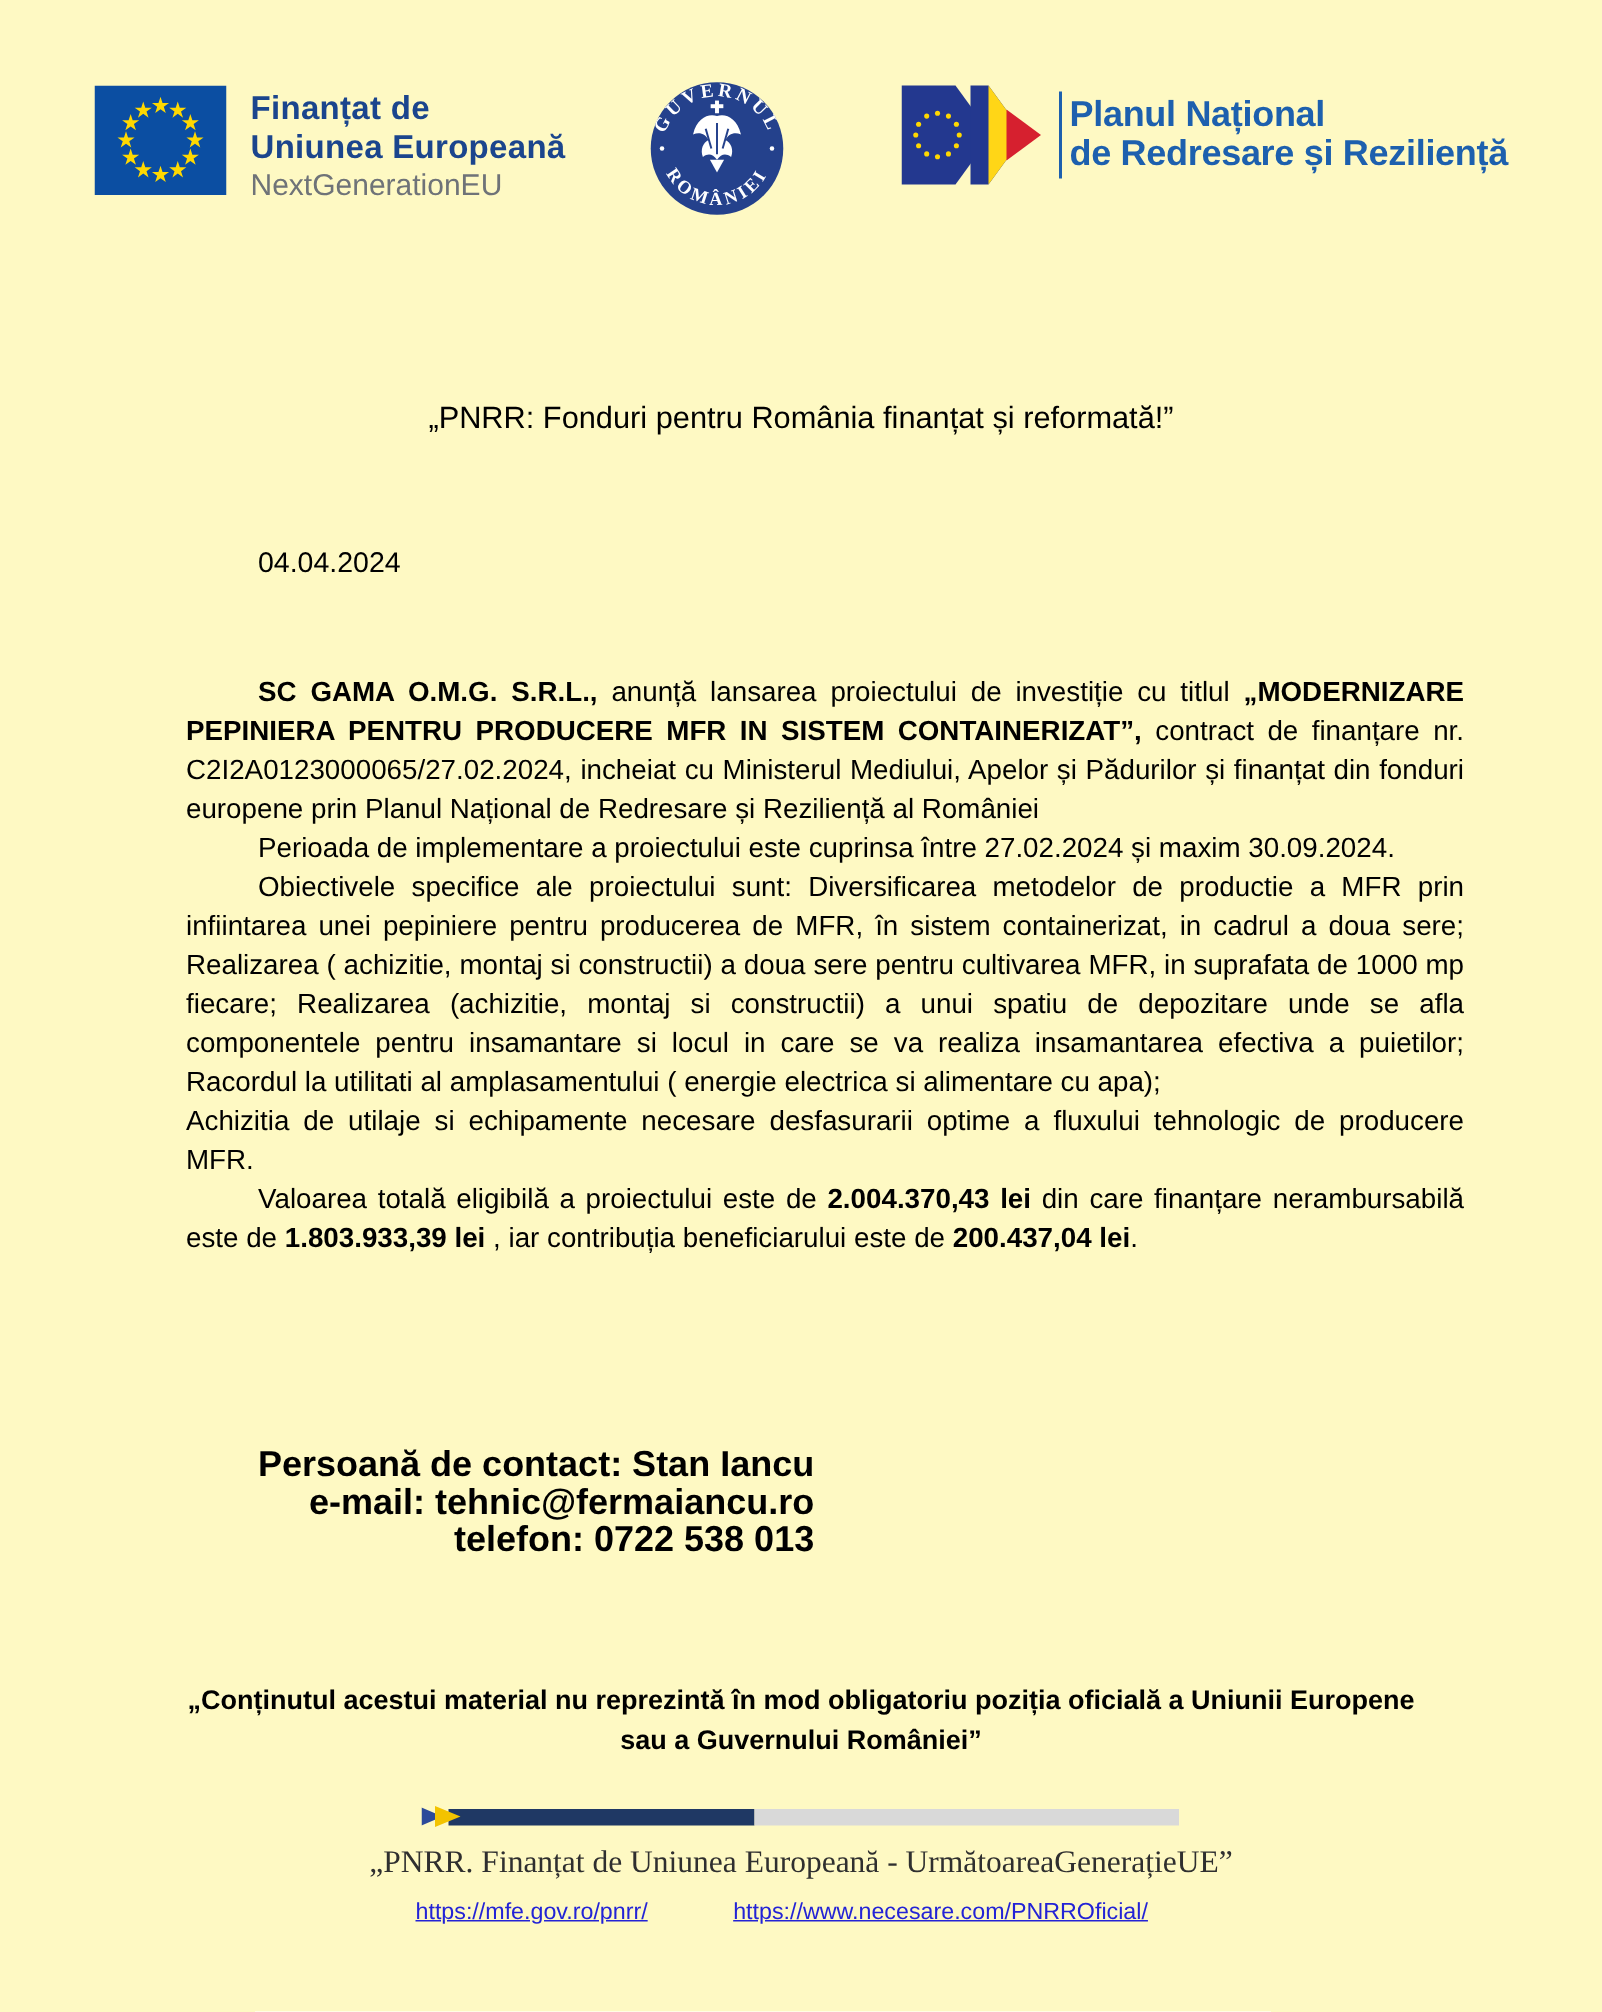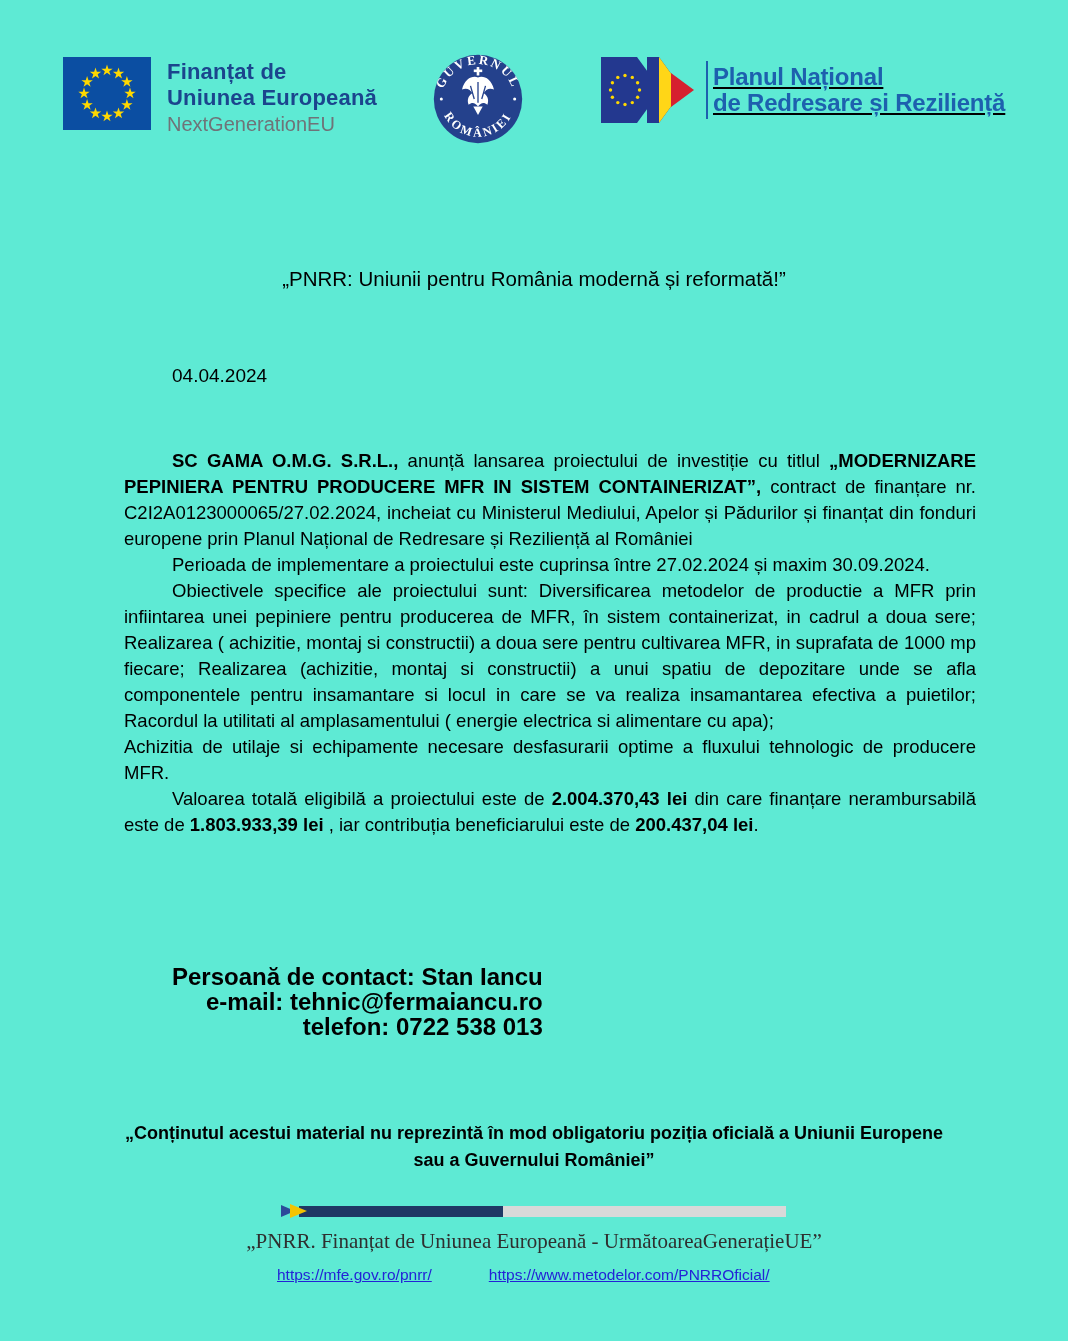--- a/index.html
+++ b/index.html
@@ -1,28 +1,28 @@
 <!DOCTYPE html>
 <html><head>
 <meta charset="utf-8">
 <style>
   * { margin:0; padding:0; box-sizing:border-box; }
   html,body { background:#fff; }
   .page {
-    position:relative; width:1068px; height:1341px; background:#5eead4;
+    position:relative; width:1068px; height:1341px; background:#fef9c3;
     font-family:"Liberation Sans", sans-serif; color:#000; overflow:hidden;
   }
 
   
   .eu-logo { position:absolute; left:63px; top:57px; display:flex; gap:16px; align-items:flex-start; }
   .eu-text { padding-top:2px; }
   .eu-text .l1, .eu-text .l2 { font-weight:bold; font-size:22px; line-height:26px; color:#1b458d; letter-spacing:0.2px; }
   .eu-text .l3 { font-size:20px; line-height:27px; color:#6f7378; }
   .gov-logo { position:absolute; left:431px; top:52px; }
-  .pnrr-logo { position:absolute; left:601px; top:56px; display:flex; align-items:center; gap:5px;text-decoration:underline; }
+  .pnrr-logo { position:absolute; left:601px; top:56px; display:flex; align-items:center; gap:5px; }
   .pnrr-sep { width:2px; height:58px; background:#1d60ae; }
   .pnrr-text { font-weight:bold; color:#1d60ae; font-size:24px; line-height:26px; letter-spacing:-0.2px; }
 
   
   .doc-title { position:absolute; top:212px; left:0; width:100%; text-align:center; font-size:29px; font-weight:bold; letter-spacing:-0.2px; }
   .doc-subtitle { position:absolute; top:267px; left:0; width:100%; text-align:center; font-size:20.5px; }
 
   .doc-date { position:absolute; top:365px; left:172px; font-size:19px; font-weight:normal; }
 
   
@@ -123,21 +123,21 @@
       <polygon points="58,1 82,34 58,67" fill="#ffd617"></polygon>
       <polygon points="70,17 93,34 70,51" fill="#d6202f"></polygon>
     </svg>
     <div class="pnrr-sep"></div>
     <div class="pnrr-text">
       <div>Planul Național</div>
       <div>de Redresare și Reziliență</div>
     </div>
   </div>
 
-  <div class="doc-subtitle">„PNRR: Uniunii pentru România modernă și reformată!”</div>
+  <div class="doc-subtitle">„PNRR: Fonduri pentru România finanțat și reformată!”</div>
 
   <div class="doc-date">04.04.2024</div>
 
   <div class="body-text">
       <p class="para indent"><span class="b">SC GAMA O.M.G. S.R.L., </span><span>anunță lansarea proiectului de investiție cu titlul </span><span class="b">„MODERNIZARE PEPINIERA PENTRU PRODUCERE MFR IN SISTEM CONTAINERIZAT”, </span><span>contract de finanțare nr. C2I2A0123000065/27.02.2024, incheiat cu Ministerul Mediului, Apelor și Pădurilor și finanțat din fonduri europene prin Planul Național de Redresare și Reziliență al României</span></p>
       <p class="para indent"><span>Perioada de implementare a proiectului este cuprinsa  între 27.02.2024 și  maxim 30.09.2024.</span></p>
       <p class="para indent"><span>Obiectivele specifice ale proiectului sunt: Diversificarea metodelor de productie a MFR prin infiintarea unei pepiniere pentru producerea de MFR, în sistem containerizat, in cadrul a doua sere; Realizarea ( achizitie, montaj si constructii) a doua sere pentru cultivarea MFR, in suprafata de 1000 mp fiecare; Realizarea (achizitie, montaj si constructii) a unui spatiu de depozitare unde se afla componentele pentru insamantare si locul in care se va realiza insamantarea efectiva a puietilor; Racordul la utilitati al amplasamentului ( energie electrica si alimentare cu apa);</span></p>
       <p class="para"><span>Achizitia de  utilaje si echipamente necesare desfasurarii optime a fluxului tehnologic de producere MFR.</span></p>
       <p class="para indent"><span>Valoarea totală eligibilă a proiectului este de </span><span class="b">2.004.370,43 lei</span><span>  din care finanțare nerambursabilă este de </span><span class="b">1.803.933,39 lei</span><span> , iar contribuția beneficiarului este de </span><span class="b">200.437,04 lei</span><span>.</span></p>
     </div>
@@ -159,16 +159,16 @@
       <rect x="222" y="2" width="283" height="11" fill="#d9d9d9"></rect>
       <polygon points="0,1 14,7 0,13" fill="#2c4a9a"></polygon>
       <polygon points="9,0 26,7 9,14" fill="#f3c300"></polygon>
     </svg>
   </div>
 
   <div class="footer-caption">„PNRR. Finanțat de Uniunea Europeană - UrmătoareaGenerațieUE”</div>
 
   <div class="links">
     <a href="#">https://mfe.gov.ro/pnrr/</a>
-    <a href="#">https://www.metodelor.com/PNRROficial/</a>
+    <a href="#">https://www.necesare.com/PNRROficial/</a>
   </div>
 
 </div>
 
 </body></html>

